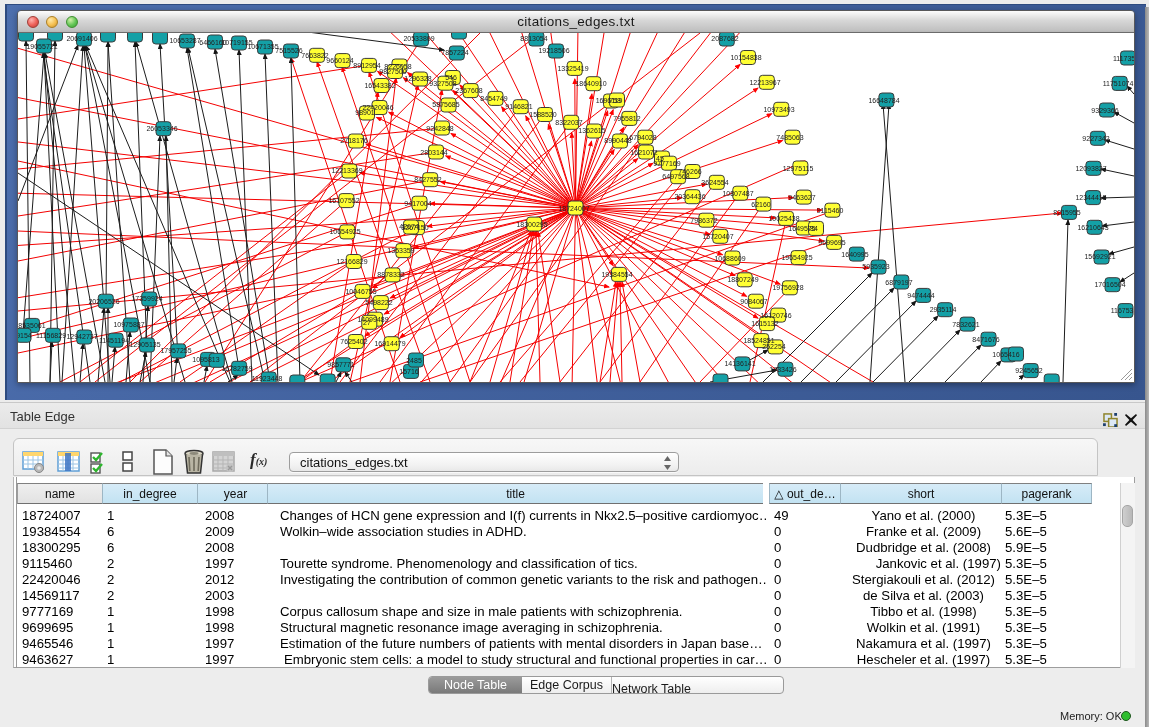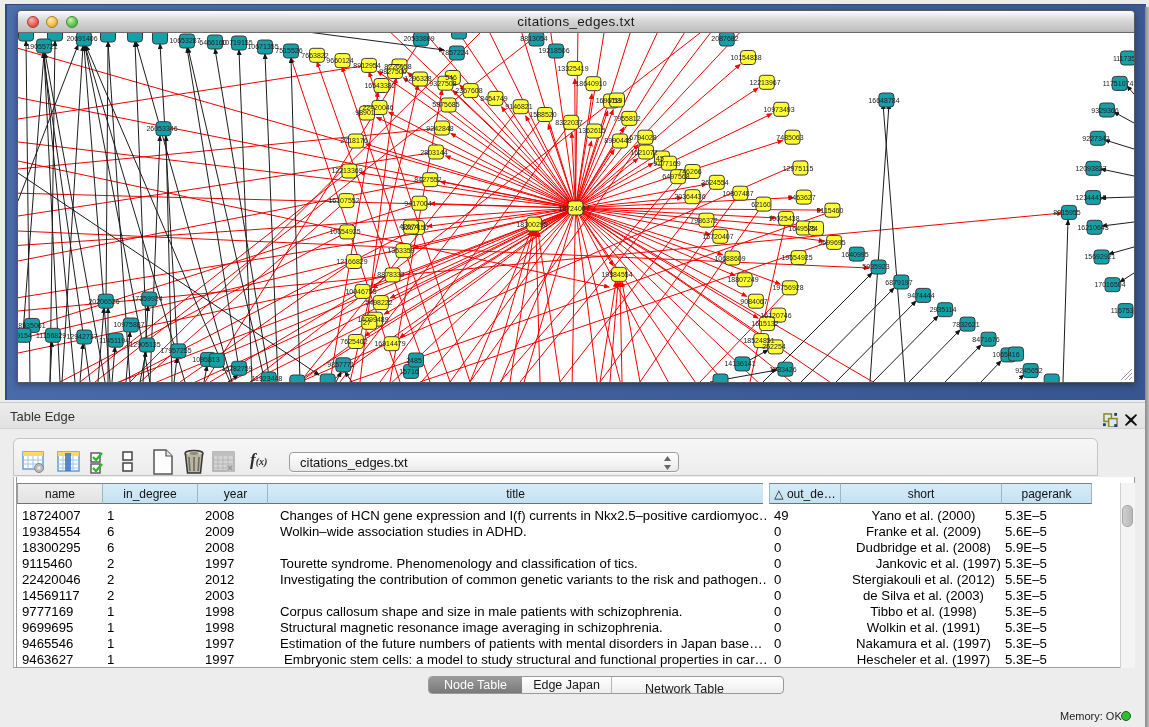--- a/index.html
+++ b/index.html
@@ -711,20 +711,20 @@
     <span style="left:774px">0</span>
     <span style="left:846px;width:155px;text-align:center">Hescheler et al. (1997)</span>
     <span style="left:1005px">5.3E–5</span>
   </div>
 
 <div class="abs" style="left:1120px;top:483px;width:15px;height:185px;background:#f4f4f4;border-left:1px solid #d0d0d0"></div>
 <div class="abs" style="left:1122px;top:505px;width:11px;height:22px;background:linear-gradient(90deg,#cfcfcf,#b8b8b8);border:1px solid #a5a5a5;border-radius:5px"></div>
 
 <div class="abs" style="left:428px;top:676px;width:356px;height:18px;border:1px solid #9a9a9a;border-radius:4px;background:linear-gradient(#ffffff,#eeeeee);overflow:hidden;font-size:12.5px">
   <div class="abs" style="left:0;top:0;width:93px;height:18px;background:linear-gradient(#9b9b9b,#757575);color:#fff;text-align:center;line-height:17px">Node Table</div>
-  <div class="abs" style="left:93px;top:0;width:90px;height:18px;color:#1a1a1a;text-align:center;line-height:17px;border-right:1px solid #b5b5b5">Edge Japan</div>
-  <div class="abs" style="left:183px;top:4px;width:112px;height:18px;color:#1a1a1a;text-align:right;line-height:17px">Network Table</div>
+  <div class="abs" style="left:93px;top:0;width:90px;height:18px;color:#1a1a1a;text-align:center;line-height:17px;border-right:1px solid #b5b5b5">Edge Corpus</div>
+  <div class="abs" style="left:183px;top:4px;width:112px;height:18px;color:#1a1a1a;text-align:left;line-height:17px">Network Table</div>
 </div>
 
 <div class="abs" style="left:1145px;top:7px;width:4px;height:720px;background:linear-gradient(90deg,#8a8a8a,#b9b9b9)"></div>
 
 <div class="abs" style="left:1060px;top:710px;font-size:11px;color:#222">Memory: OK</div>
 <div class="abs" style="left:1121px;top:711px;width:10px;height:10px;border-radius:50%;background:#2fbe2f;border:1.4px solid #1e551e"></div>
 
 </body></html>

